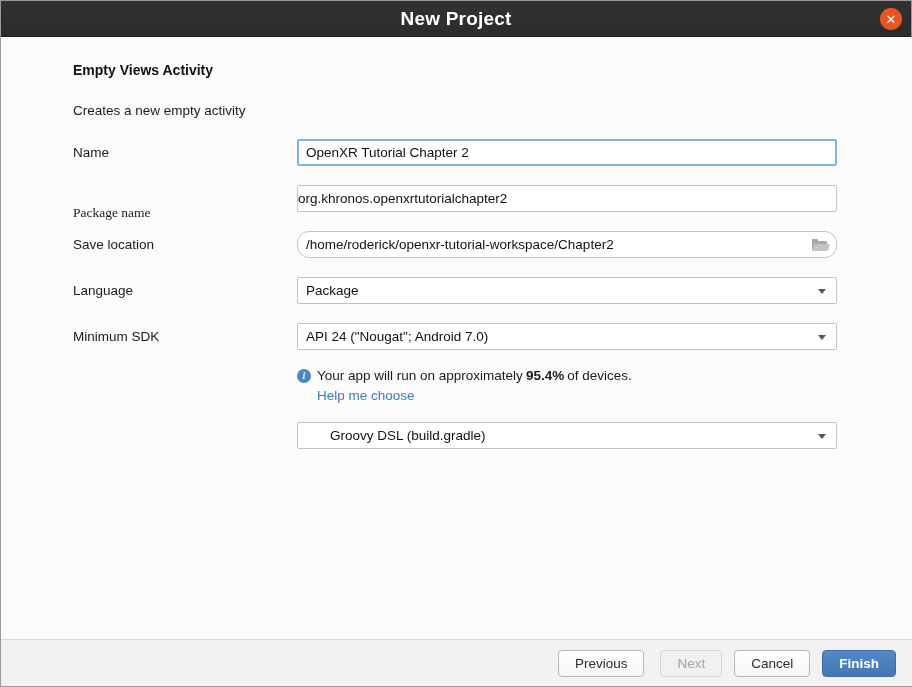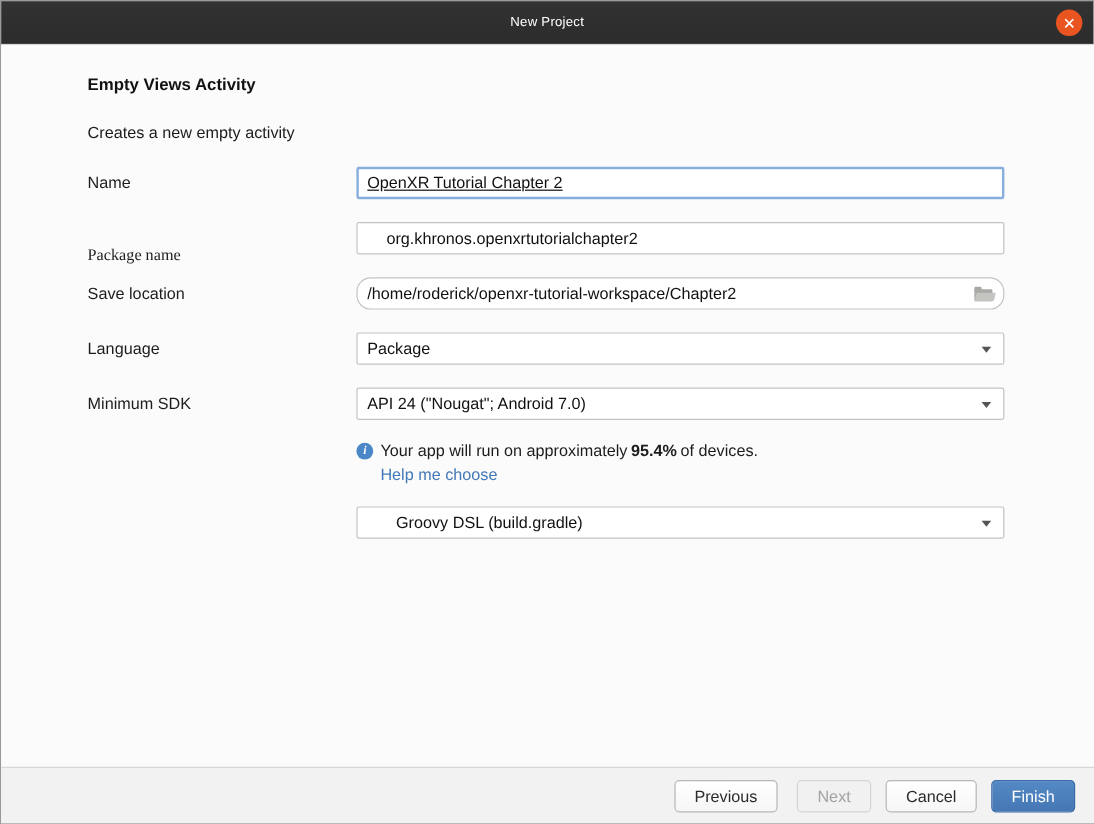--- a/index.html
+++ b/index.html
@@ -11,40 +11,40 @@
   }
   .window { position: relative; width: 912px; height: 687px; border: 1px solid #9a9a9a; }
 
   
   .titlebar {
     position: absolute; top: 0; left: 0; width: 100%; height: 36px;
     background: linear-gradient(#323232, #2c2c2c);
     border-bottom: 1px solid #1f1f1f;
     display: flex; align-items: center; justify-content: center;
   }
-  .titlebar .title { color: #ffffff; font-size: 11px; font-weight: normal; letter-spacing: .2px; }
+  .titlebar .title { color: #ffffff; font-size: 19px; font-weight: bold; letter-spacing: .2px; }
   .close-btn {
     position: absolute; right: 9px; top: 7px; width: 22px; height: 22px;
     background: #e95420; border-radius: 50%;
     display: flex; align-items: center; justify-content: center;
     color: #ffffff; font-size: 13px; font-weight: bold; cursor: pointer;
     line-height: 1;
   }
 
   
   .body { position: absolute; top: 36px; left: 0; width: 912px; height: 604px; background: #fbfbfb; }
   .heading { position: absolute; left: 72px; top: 25px; font-size: 14px; font-weight: bold; color: #111111; }
   .subheading { position: absolute; left: 72px; top: 66px; font-size: 13.5px; color: #1c1c1c; }
 
   .row-label { position: absolute; left: 72px; font-size: 13.5px; color: #1c1c1c; }
 
   .field {
     position: absolute; left: 296px; width: 540px; height: 27px;
     background: #ffffff; border: 1px solid #c3c3c3; border-radius: 2px;
-    font-size: 13.5px; color: #111111; padding: 0 24px;
+    font-size: 13.5px; color: #111111; padding: 0 0;
     font-family: "Liberation Sans", "DejaVu Sans", sans-serif;
   }
   .field.focused { border: 2px solid #88aede; padding: 0 7px; }
 
   .field-wrap { position: absolute; left: 296px; width: 540px; height: 27px; }
   .field-wrap input { width: 100%; height: 100%; border: 1px solid #c3c3c3; border-radius: 12px; background:#fff; font-size: 13.5px; color:#111; padding: 0 8px; font-family: inherit; }
   .folder-btn {
     position: absolute; right: 5px; top: 4px; width: 24px; height: 19px;
     display: flex; align-items: center; justify-content: center; cursor: pointer;
   }
@@ -90,21 +90,21 @@
     height: 27px; padding: 0 16px; border-radius: 4px;
     background: linear-gradient(#ffffff, #f6f6f6); border: 1px solid #b8b8b8;
     font-size: 13.5px; color: #2b2b2b; cursor: pointer;
     font-family: inherit;
   }
   .btn.disabled {
     background: #f1f1f1; color: #a3a3a3; border: 1px solid #d5d5d5; cursor: default;
   }
   .btn.primary {
     background: linear-gradient(#5389c6, #4577b4); border: 1px solid #3a6ca8;
-    color: #ffffff; font-weight: normal;
+    color: #ffffff; font-weight: bold;
   }
   .btn.previous { margin-right: 4px; }
 
   
   .folder-icon { position: relative; width: 17px; height: 12px; }
   .folder-icon .back {
     position: absolute; left: 0; top: 2px; width: 15px; height: 10px;
     background: #a9aaa6; border-radius: 1px;
   }
   .folder-icon .tab {
@@ -127,21 +127,21 @@
       <span>✕</span>
     </span>
   </div>
 
   <div class="body">
 
     <div class="heading">Empty Views Activity</div>
     <div class="subheading">Creates a new empty activity</div>
 
     <div class="row-label" style="top: 108px;">Name</div>
-    <input class="field focused" style="top: 102px; text-decoration: underline;" type="text" value="OpenXR Tutorial Chapter 2">
+    <input class="field focused" style="top: 102px;" type="text" value="OpenXR Tutorial Chapter 2">
 
     <div class="row-label" style="top: 168px; font-family: Liberation Serif, serif;">Package name</div>
     <input class="field" style="top: 148px;" type="text" value="org.khronos.openxrtutorialchapter2">
 
     <div class="row-label" style="top: 200px;">Save location</div>
     <div class="field-wrap" style="top: 194px;">
       <input type="text" value="/home/roderick/openxr-tutorial-workspace/Chapter2" style="">
       <span class="folder-btn">
         <span class="folder-icon">
           <span class="tab"></span>

